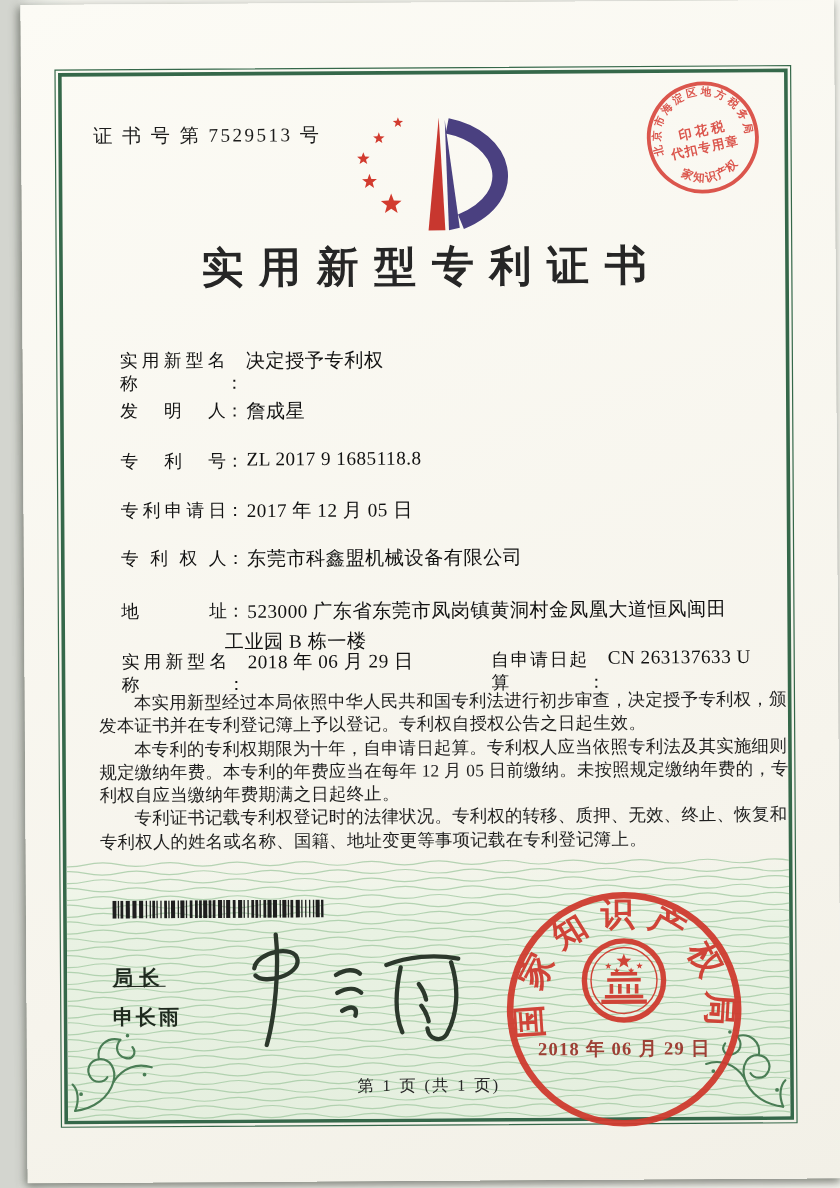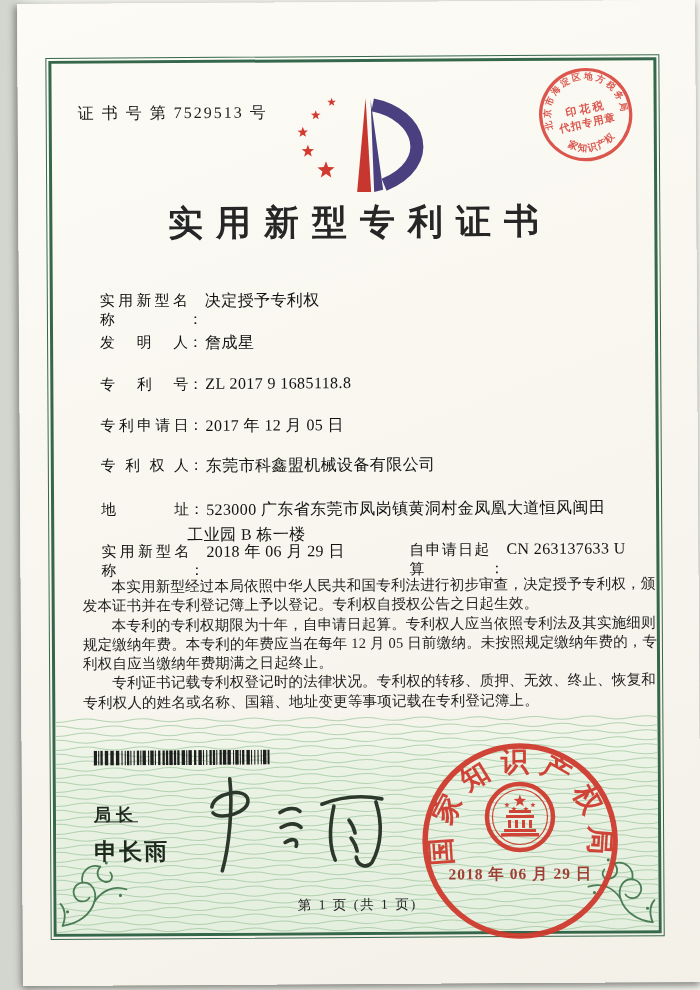--- a/index.html
+++ b/index.html
@@ -36,21 +36,21 @@
   .addr-l2{display:block;margin-left:105px;margin-top:4px;letter-spacing:.4px;}
   .grant-no{position:absolute;left:308px;top:0;}
 
   .body-text{position:absolute;left:62px;top:574px;width:582px;font-size:14.5px;line-height:19.3px;color:#1f1f1f;}
   .body-text p{margin:0;text-indent:2em;letter-spacing:.2px;}
 
   .barcode{position:absolute;left:72px;top:747px;}
   .sig-title{position:absolute;left:72px;top:800px;font-family:"Liberation Sans",sans-serif;
     font-size:17px;font-weight:600;color:#1f2a1f;letter-spacing:5px;text-decoration:underline;}
   .sig-name{position:absolute;left:72px;top:833px;font-family:"Liberation Sans",sans-serif;
-    font-size:23px;font-weight:600;color:#1f2a1f;letter-spacing:2px;}
+    font-size:17px;font-weight:600;color:#1f2a1f;letter-spacing:2px;}
   .signature{position:absolute;left:162px;top:770px;}
   .seal{position:absolute;left:396px;top:738px;opacity:.94;}
   .stamp{position:absolute;left:518px;top:64px;transform:rotate(-12deg);opacity:.9;}
   .footer{position:absolute;left:28px;top:894px;width:614px;text-align:center;
     font-size:13.5px;color:#262626;letter-spacing:2px;}
   svg text{font-family:"Liberation Serif","DejaVu Serif",serif;}
 </style>
 </head>
 <body>
 

